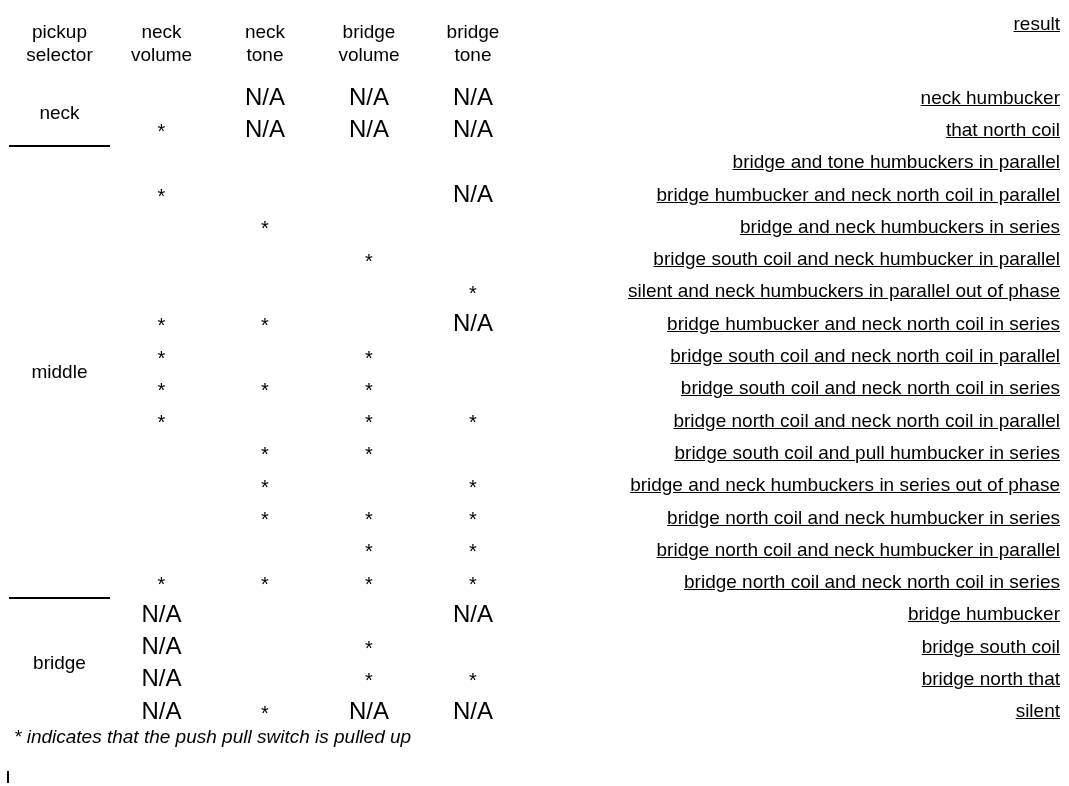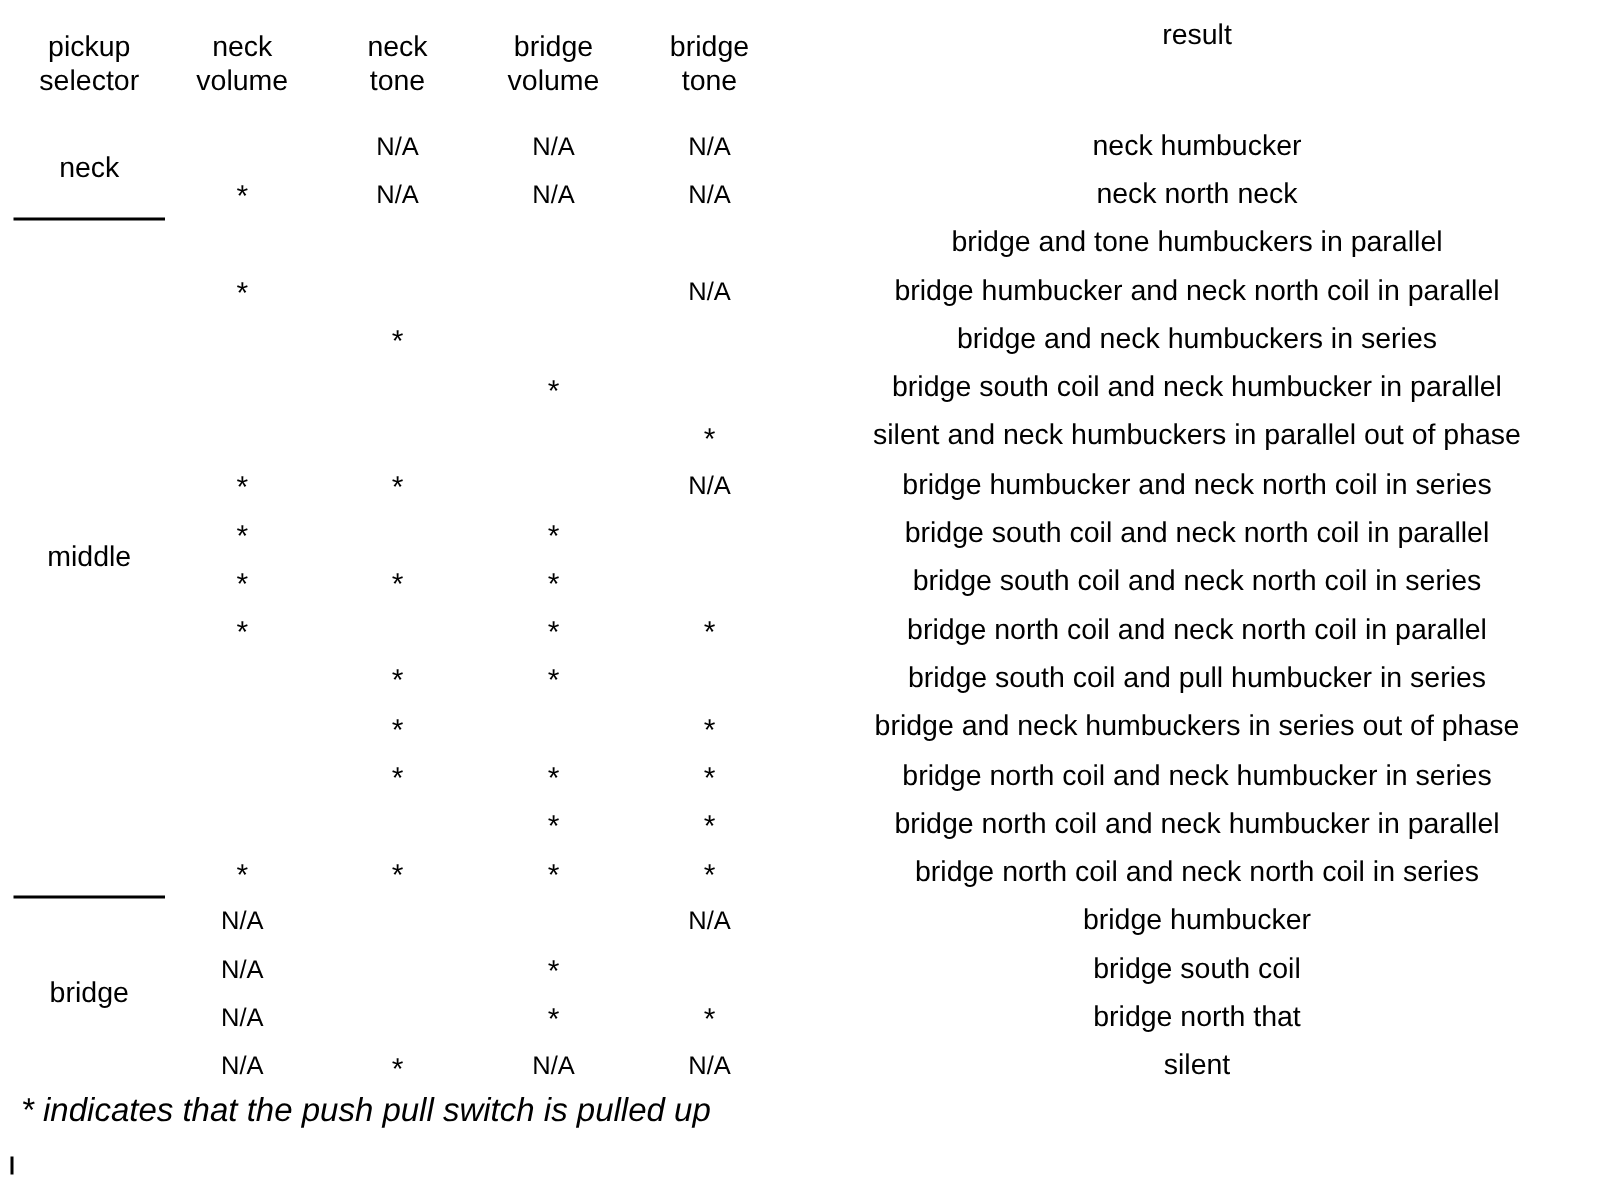--- a/index.html
+++ b/index.html
@@ -46,21 +46,22 @@
     border-right: 2px solid #000;
   }
   .sw-col {
     width: 103.5px;
     text-align: center;
   }
   .res-col {
     border-left: 2px solid #000;
     border-right: 2px solid #000;
     padding-left: 11px !important;
-    text-align: center;
+    text-align: right;
+    text-decoration: underline;
   }
   .hdr-row td {
     height: 67px;
     border-top: 2px solid #000;
     border-bottom: 2px solid #000;
   }
   .hdr-cell-inner {
     display: block;
     line-height: 1.18;
   }
@@ -70,35 +71,35 @@
   }
   .grp-end td { border-bottom: 2px solid #000; }
   .row-std td { height: 32.3px; }
 
   .mark {
     font-size: 20px;
     line-height: 1;
     display: inline-block;
     transform: translateY(2px);
   }
-  .na { font-size: 17px; }
+  .na { font-size: 24px; }
 
   .selector-label {
     font-size: 19px;
   }
 
   .footnotes {
     position: absolute;
     left: 14px;
     top: 722px;
     width: 1040px;
   }
   .footnote {
     font-style: italic;
-    font-size: 22px;
+    font-size: 19px;
     line-height: 1.62;
     color: #000;
     white-space: nowrap;
   }
   .tick {
     position: absolute;
     left: 7px;
     top: 771px;
     width: 2px;
     height: 12px;
@@ -149,21 +150,21 @@
           <td class="sw-col"><span class="na">N/A</span></td>
           <td class="sw-col"><span class="na">N/A</span></td>
           <td class="sw-col"><span class="na">N/A</span></td>
           <td class="res-col">neck humbucker</td>
         </tr>
         <tr class="row-std grp-end">
           <td class="sw-col"><span class="mark">*</span></td>
           <td class="sw-col"><span class="na">N/A</span></td>
           <td class="sw-col"><span class="na">N/A</span></td>
           <td class="sw-col"><span class="na">N/A</span></td>
-          <td class="res-col">neck north neck</td>
+          <td class="res-col">that north coil</td>
         </tr>
         <tr class="row-std">
           <td class="sel-col" rowspan="14" style="border-bottom: 2px solid rgb(0, 0, 0);"><span class="selector-label">middle</span></td>
           <td class="sw-col"></td>
           <td class="sw-col"></td>
           <td class="sw-col"></td>
           <td class="sw-col"></td>
           <td class="res-col">bridge and tone humbuckers in parallel</td>
         </tr>
         <tr class="row-std">

